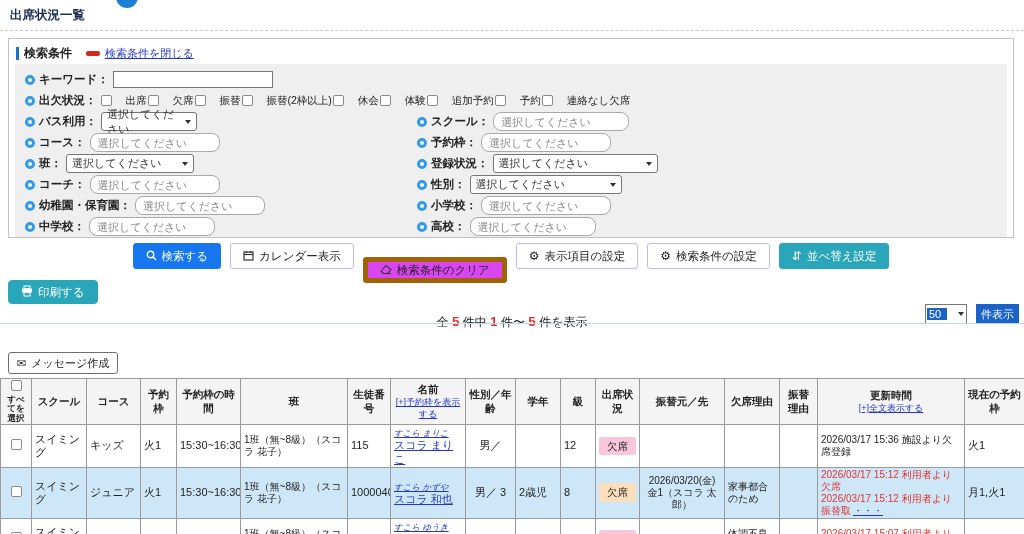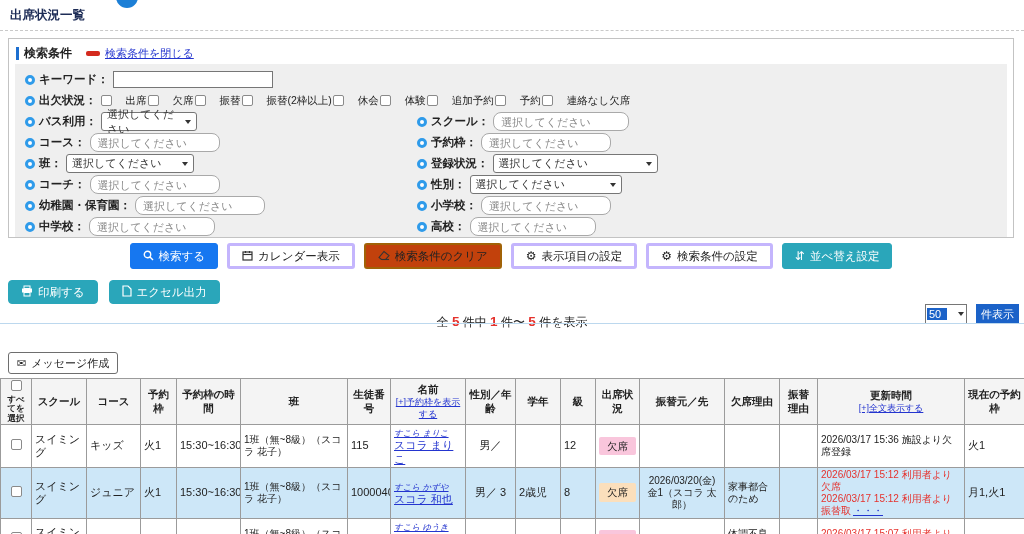--- a/index.html
+++ b/index.html
@@ -33,22 +33,22 @@
   .cbx.checked{background:#2f7fe0;border-color:#2f7fe0;position:relative;}
   .cbx.checked::after{content:"\2713";position:absolute;left:1px;top:-2px;color:#fff;font-size:10px;font-weight:bold;}
   .cbgroup{display:flex;align-items:center;flex-wrap:nowrap;font-size:10.5px;color:#222;}
   .cb-item{display:inline-flex;align-items:center;gap:14px;margin-right:1px;white-space:nowrap;}
   .dlink{color:#2435cf;text-decoration:underline;font-size:11.5px;margin-left:10px;white-space:nowrap;}
   .calsvg{margin-left:4px;}
   
   .btn-row{position:absolute;left:0;right:0;top:204px;display:flex;justify-content:center;gap:9px;}
   .btn{height:26px;display:inline-flex;align-items:center;gap:5px;padding:0 12px;font-size:11.5px;border-radius:3px;box-sizing:border-box;font-family:inherit;cursor:pointer;white-space:nowrap;}
   .btn-blue{background:#1677f0;color:#fff;border:1px solid #1677f0;}
-  .btn-white{background:#fff;border:3px solid #c4b5fd;color:#222;}
-  .btn-gray{background:#c2410c;border:2px solid #a16207;color:#222;}
+  .btn-white{background:#fff;border:1px solid #c4b5fd;color:#222;}
+  .btn-gray{background:#d946ef;border:5px solid #a16207;color:#222;margin-top:14px;}
   .btn-teal{background:#2aa6ba;color:#fff;border:1px solid #2aa6ba;}
   .gear{font-size:12px;line-height:1;}
   .sorticon{font-size:12px;line-height:1;}
   
   .action-row{position:absolute;left:8px;top:280px;display:flex;gap:11px;}
   .action-row .btn{height:24px;border-radius:4px;font-size:11.5px;}
   .count{position:absolute;top:314px;left:0;right:0;text-align:center;font-size:12px;color:#222;}
   .rednum{color:#e5322d;font-weight:bold;font-size:13.5px;}
   .perpage{position:absolute;top:304px;right:5px;display:flex;align-items:flex-start;gap:9px;}
   .pp-select{width:42px;height:20px;border:1px solid #767676;background:#fff;display:inline-flex;align-items:center;justify-content:space-between;padding:0 2px 0 1px;font-size:11px;box-sizing:border-box;}
@@ -269,26 +269,20 @@
   </div>
 
   <div class="action-row">
     <button class="btn btn-teal">
       <span><svg width="12" height="12" viewBox="0 0 12 12">
             <rect x="3" y="1" width="6" height="2.5" fill="none" stroke="#fff" stroke-width="1"></rect>
             <rect x="1" y="3.5" width="10" height="4" fill="#fff"></rect>
             <rect x="3" y="7.5" width="6" height="3.5" fill="#2aa6ba" stroke="#fff" stroke-width="1"></rect>
           </svg></span>
       <span>印刷する</span>
-    </button>
-    <button class="btn btn-teal">
-      <span><svg width="10" height="12" viewBox="0 0 10 12">
-            <path d="M1 1 h5 l3 3 v7 h-8 z" fill="none" stroke="#fff" stroke-width="1.2"></path>
-          </svg></span>
-      <span>エクセル出力</span>
     </button>
   </div>
 
   <div class="count">
     <span>全</span> <span class="rednum">5</span> <span>件中</span> <span class="rednum">1</span> <span>件〜</span> <span class="rednum">5</span> <span>件を表示</span>
   </div>
 
   <div class="perpage">
     <span class="pp-select">
         <span class="val">50</span>

